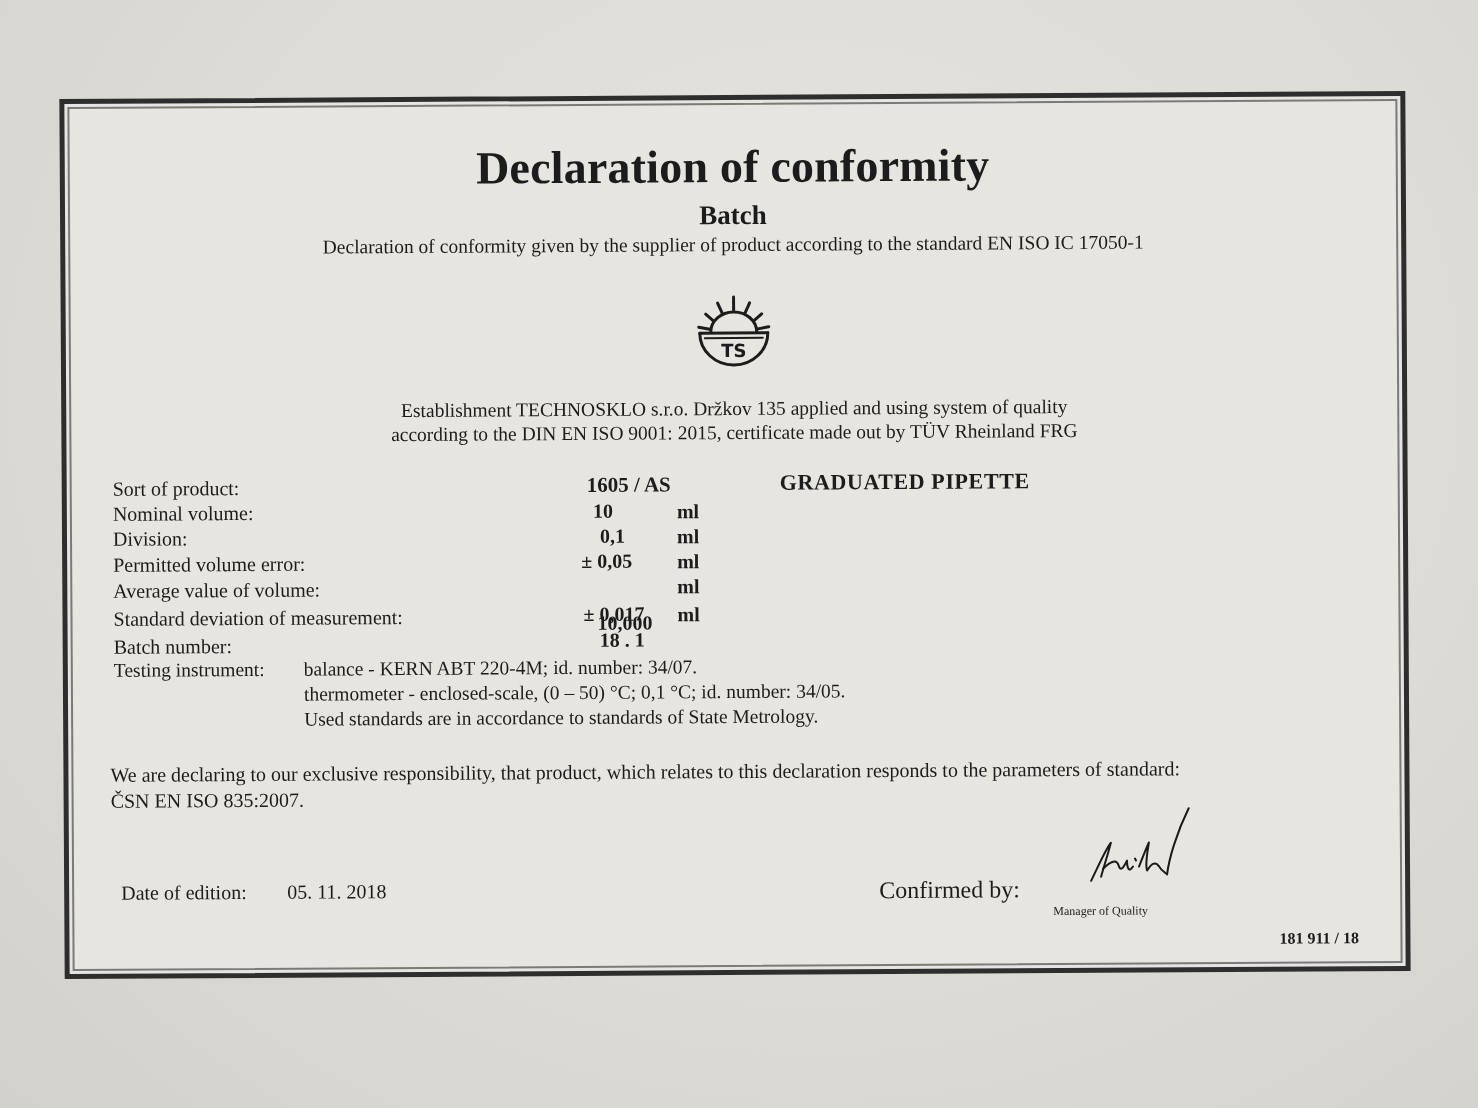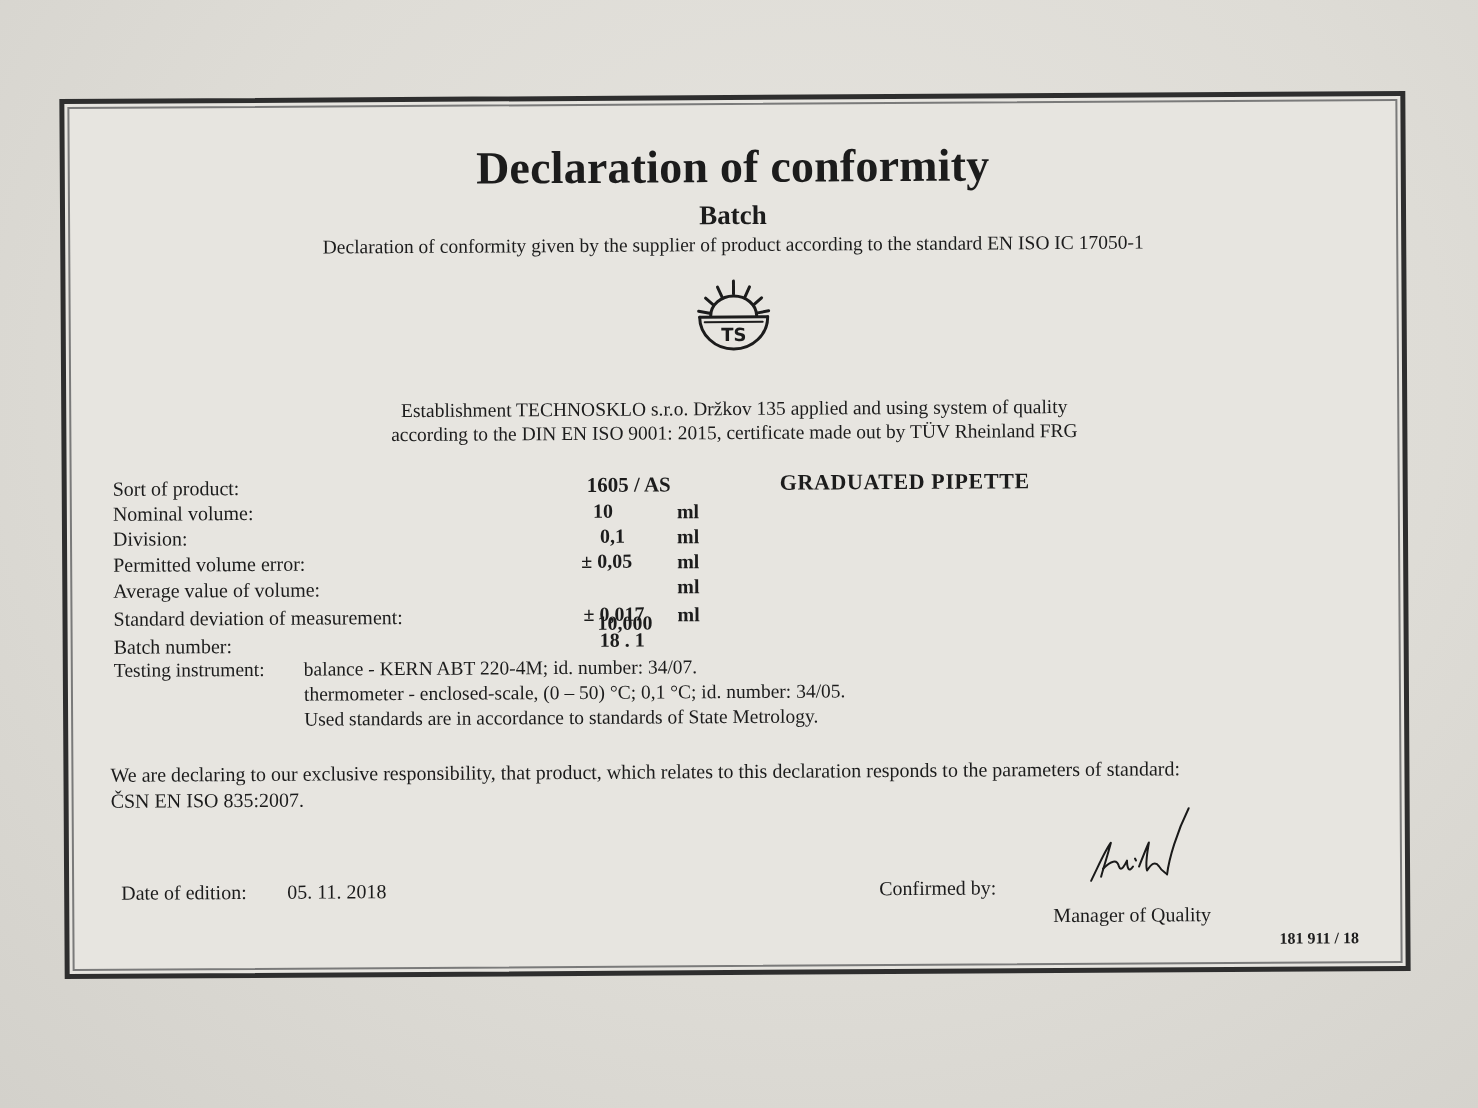--- a/index.html
+++ b/index.html
@@ -49,21 +49,21 @@
       text-align: center;
       font-size: 27px;
       font-weight: bold;
     }
     .intro {
       left: 0; right: 0; top: 134px;
       text-align: center;
       font-size: 19.5px;
     }
     .logo {
-      left: 628px; top: 178px;
+      left: 628px; top: 194px;
       width: 80px; height: 76px;
     }
     .estab {
       left: 0; right: 0; top: 297px;
       text-align: center;
       font-size: 19.5px;
       line-height: 24px;
     }
     .spec-label {
       left: 46px;
@@ -97,29 +97,29 @@
     .date-label {
       left: 52px; top: 778px;
       font-size: 20px;
     }
     .date-value {
       left: 218px; top: 778px;
       font-size: 20px;
     }
     .confirmed {
       left: 810px; top: 778px;
-      font-size: 20px;
+      font-size: 24px;
     }
     .signature {
       left: 1012px; top: 705px;
       width: 120px; height: 90px;
     }
     .manager {
       left: 984px; top: 806px;
-      font-size: 20px;
+      font-size: 12px;
     }
     .docnum {
       left: 1210px; top: 833px;
       font-size: 16px;
       font-weight: bold;
     }
   </style>
 </head>
 <body>
 

